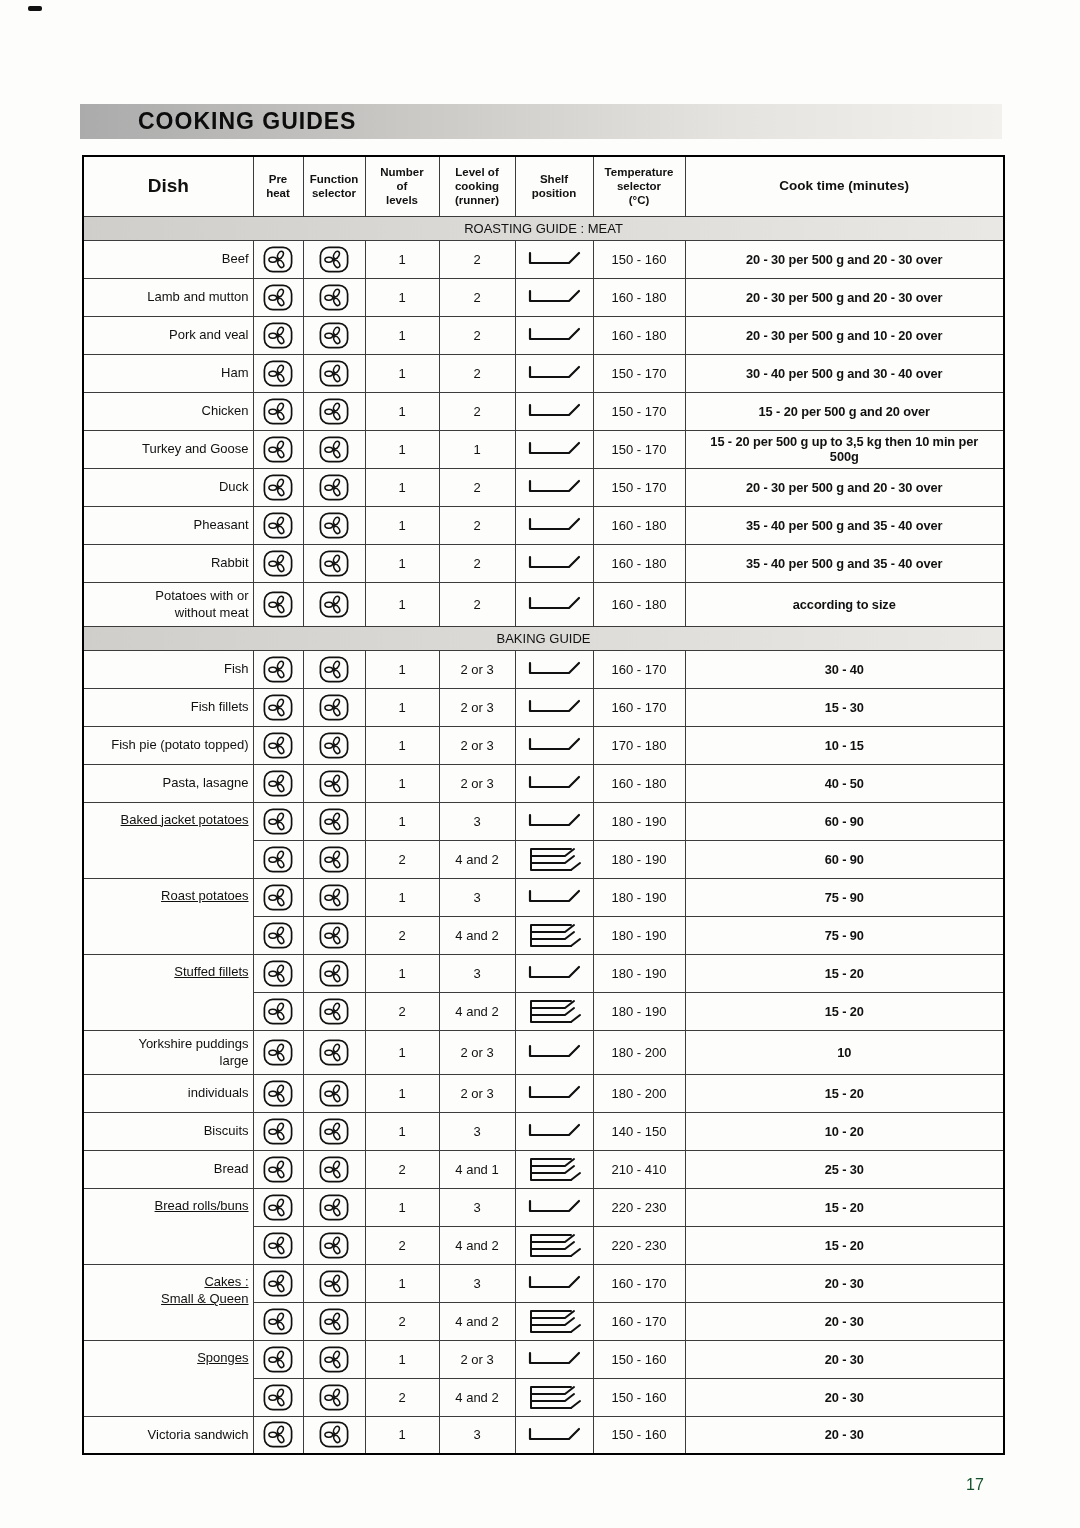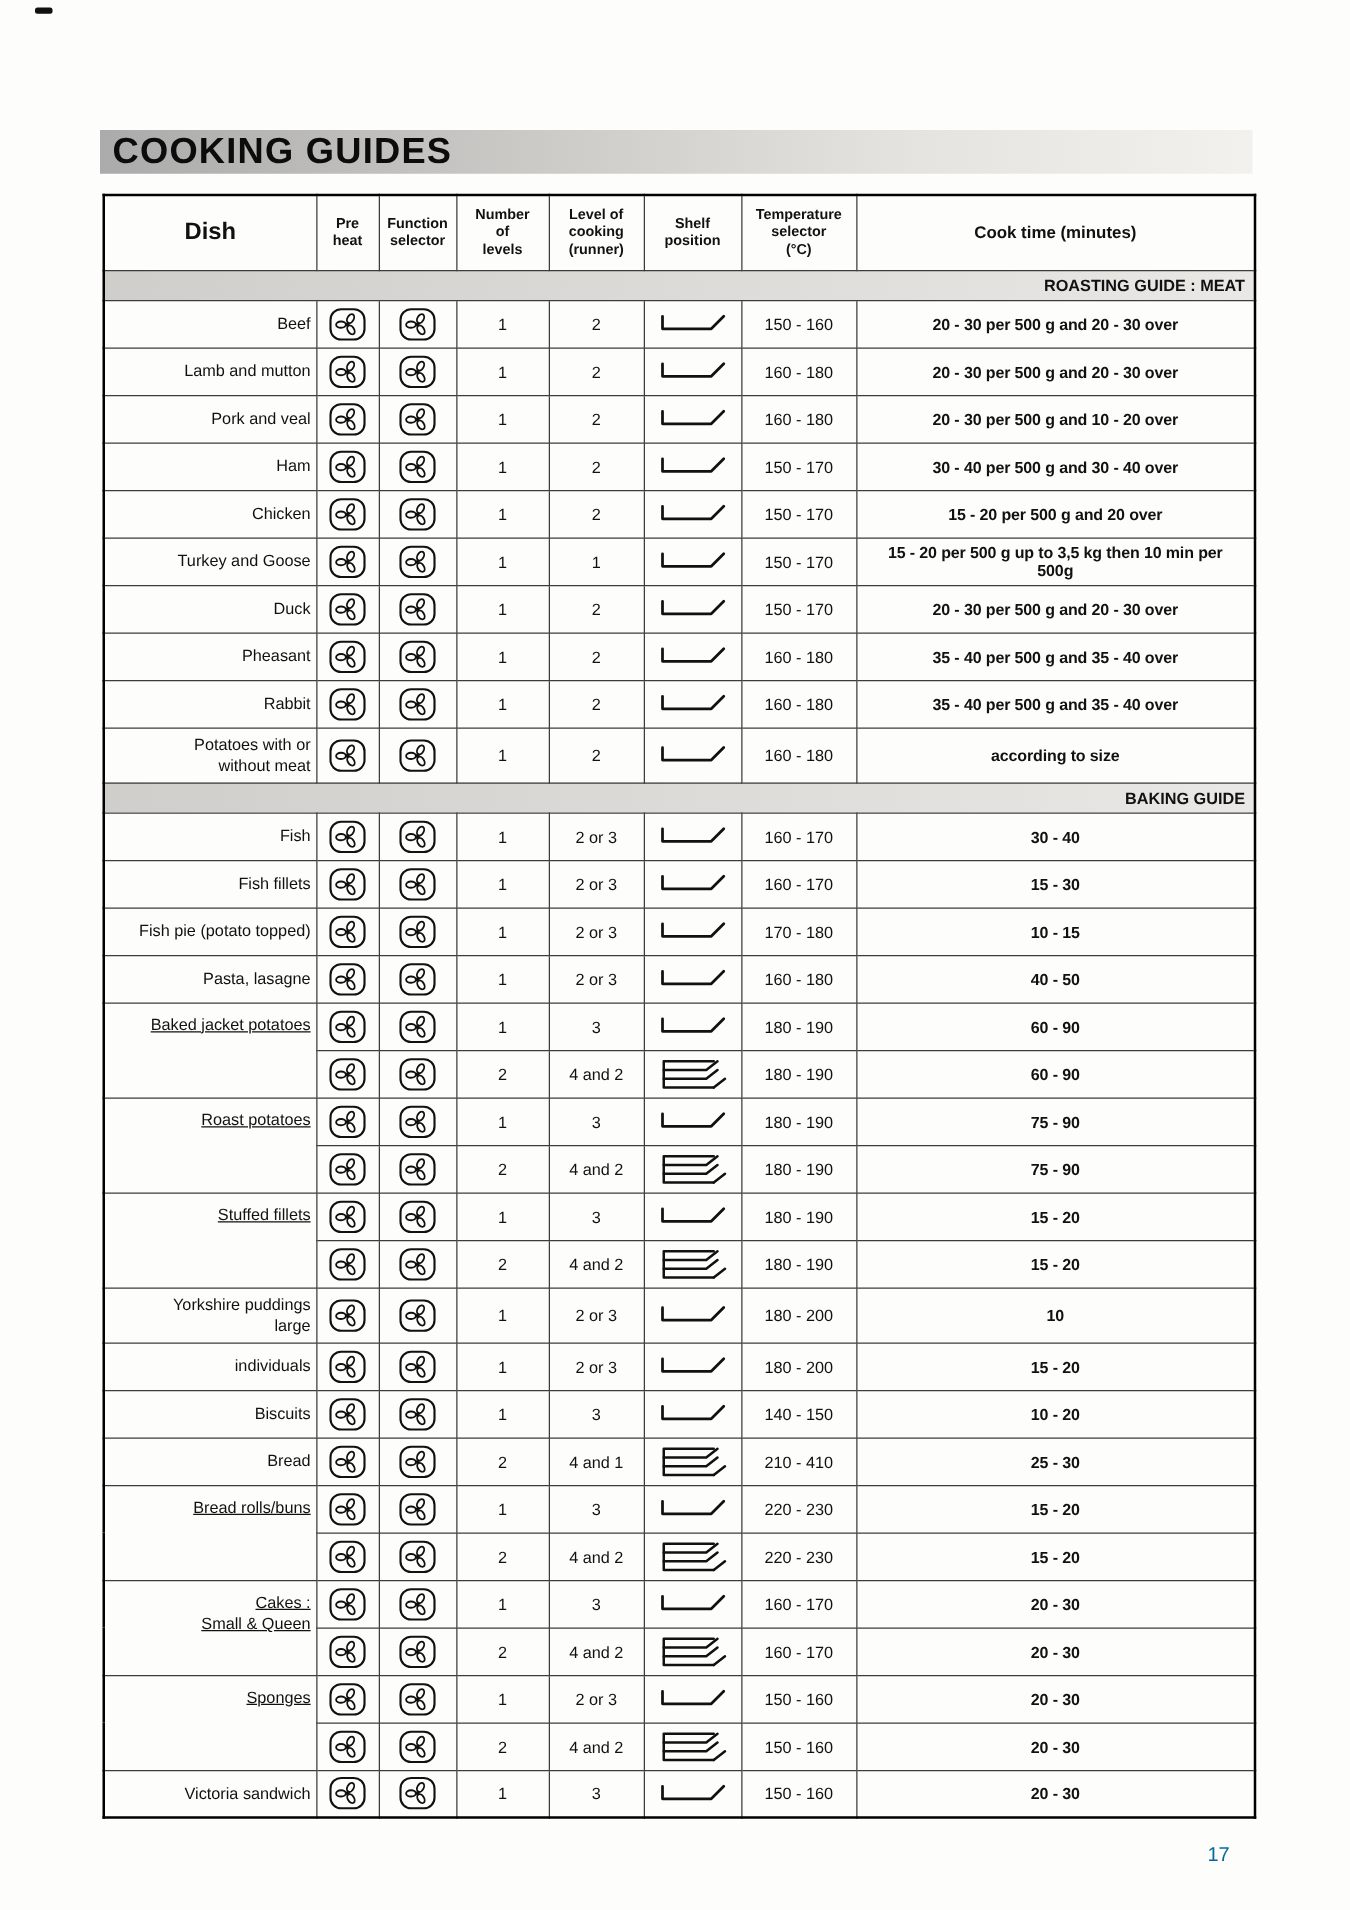--- a/index.html
+++ b/index.html
@@ -20,21 +20,21 @@
     width: 14px; height: 5px; background: #111; border-radius: 2px;
   }
   .title-bar {
     position: absolute; left: 80px; top: 104px;
     width: 922px; height: 35px;
     background: linear-gradient(90deg, #ababab 0%, #c9c8c5 35%, #e4e3df 70%, #f2f1ed 100%);
     display: flex; align-items: center;
     padding-left: 10px;
   }
   .title-bar h1 {
-    font-size: 29px; font-weight: bold; letter-spacing: 1px; color: #0c0c0c;
+    font-size: 23px; font-weight: bold; letter-spacing: 1px; color: #0c0c0c; margin-left: 48px;
   }
   table.guide-table {
     position: absolute; left: 82px; top: 155px;
     width: 921px;
     border-collapse: collapse;
     border: 2.5px solid #000;
     table-layout: fixed;
   }
   th, td { border: 1px solid #3c3c3c; }
   thead tr { height: 60px; }
@@ -42,38 +42,38 @@
     font-weight: bold; text-align: center; vertical-align: middle;
     white-space: pre-line; font-size: 11.5px; line-height: 1.25;
     padding: 3px 2px; background: #fdfdfb;
   }
   th.dish-h { font-size: 19px; }
   th.cook-h { font-size: 13.5px; }
   tbody tr { height: 38px; }
   tbody tr.section-row { height: 24px; }
   tr.section-row td {
     background: linear-gradient(90deg, #cfcecb 0%, #dddcd8 55%, #e9e8e4 100%);
-    text-align: right; font-weight: bold; font-size: 13px;
+    text-align: center; font-weight: normal; font-size: 13px;
     padding: 3px 7px;
   }
   td {
     text-align: center; vertical-align: middle;
     font-size: 13px; padding: 2px 3px; background: #fdfdfb;
   }
   td.dish-cell {
     text-align: right; padding: 4px 4px 4px 8px;
     white-space: pre-line; line-height: 1.35;
   }
   td.dish-cell.grouped { vertical-align: top; padding-top: 8px; text-decoration: underline; }
   td.icon-cell { padding: 1px; }
   td.icon-cell svg { display: block; margin: 0 auto; }
   td.cook-cell { font-size: 12.8px; letter-spacing: -0.1px; padding: 2px 20px; font-weight: bold; }
   .page-number {
     position: absolute; left: 966px; top: 1476px;
-    font-size: 16px; color: #0369a1;
+    font-size: 16px; color: #14532d;
   }
 </style>
 </head>
 <body>
 
 <div class="page">
 
   <div class="scan-artifact"></div>
 
   <div class="title-bar">

